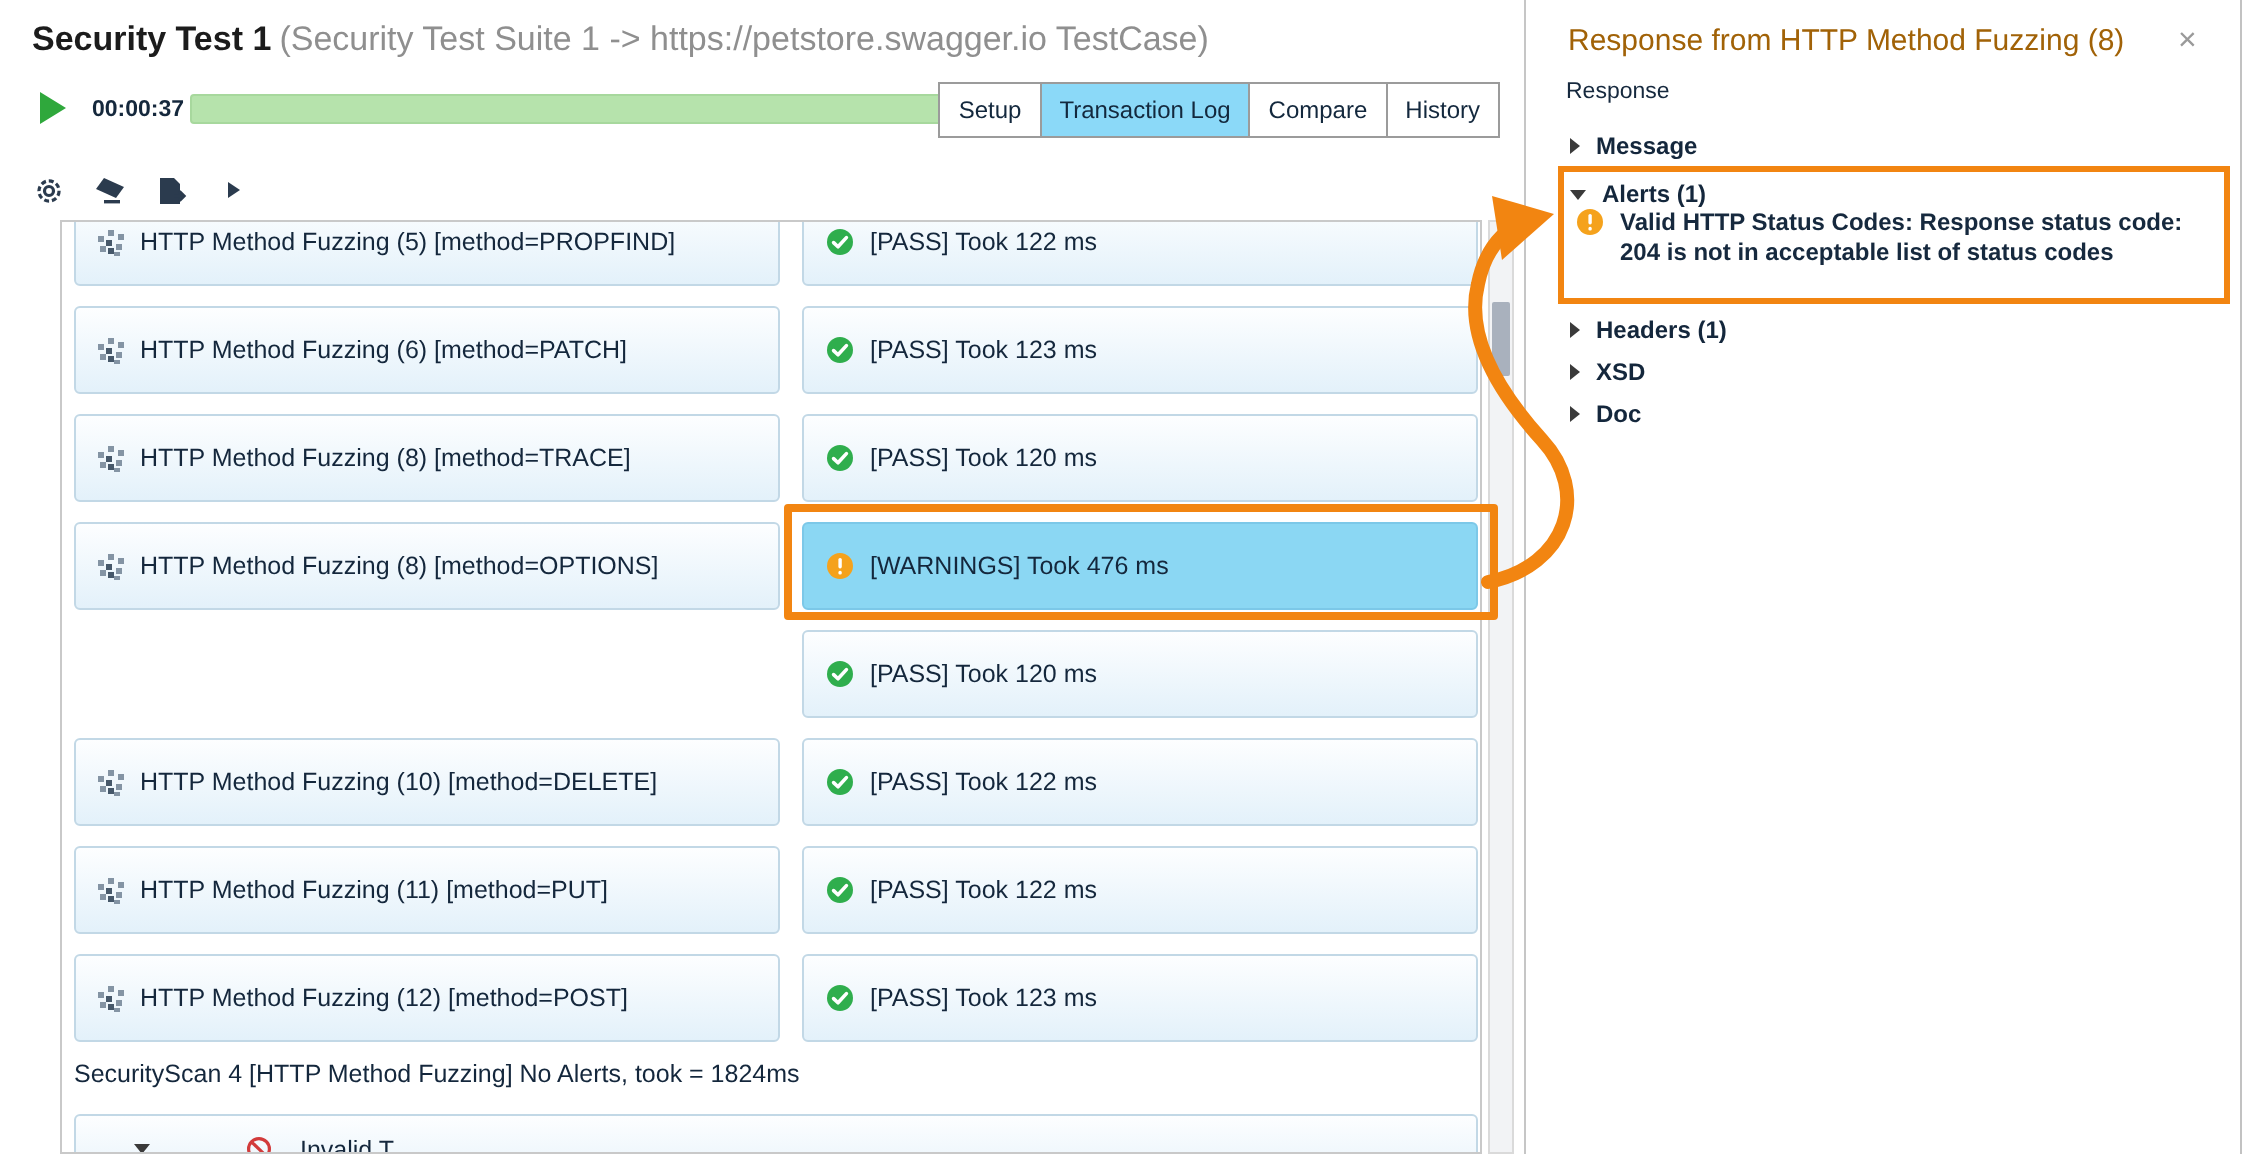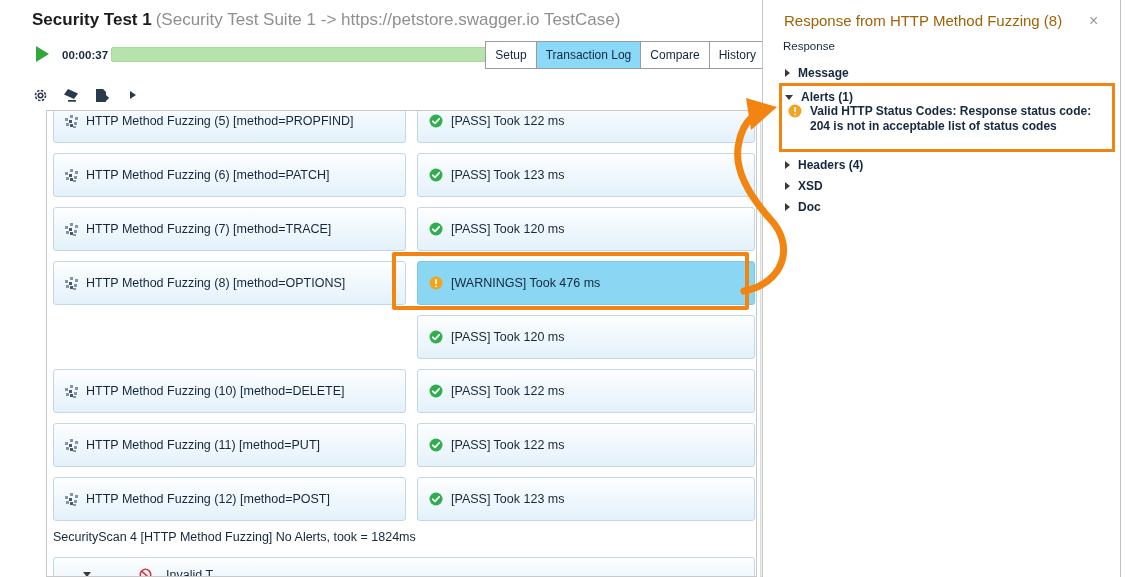--- a/index.html
+++ b/index.html
@@ -1,21 +1,21 @@
 <!DOCTYPE html>
 <html style="--accent-orange: #F28511; --highlight-blue: #8BD7F3; --tab-blue: #8BD9F8; --pass-green: #2FAE4D; --warn-orange: #F5A21C; --progress-green: #B6E3AC; --play-green: #2FA83C; --error-red: #D23B3B;"><head>
 <meta charset="utf-8">
 <style>
   * { margin:0; padding:0; box-sizing:border-box; }
   html,body { width:1125px; height:577px; overflow:hidden; background:#fff;
               font-family:"Liberation Sans", sans-serif; }
   .app { position:relative; width:1125px; height:577px; background:#fff; }
 
   
-  .main { position:absolute; left:16px; top:0; width:762px; height:577px; }
+  .main { position:absolute; left:0; top:0; width:762px; height:577px; }
 
   .page-title { position:absolute; left:16px; top:10px; font-size:17px;
                 color:#8f8f8f; white-space:nowrap; }
   .page-title .t1 { font-weight:bold; color:#1c1c1c; margin-right:4px; }
 
   .run-button { position:absolute; left:18px; top:45px; width:18px; height:18px; cursor:pointer; }
   .play-tri { position:absolute; left:2px; top:1px; width:0; height:0;
               border-left:13px solid var(--play-green,#2FA83C);
               border-top:8px solid transparent; border-bottom:8px solid transparent; }
   .timer { position:absolute; left:46px; top:49px; font-size:11.5px; font-weight:600; color:#15283c; }
@@ -187,21 +187,21 @@
               <rect x="0" y="3" width="3" height="3"></rect>
               <rect x="9" y="7" width="3" height="3"></rect>
               <rect x="1" y="8" width="3" height="3"></rect>
               <rect x="8" y="11" width="3" height="2"></rect>
             </g>
             <g fill="#46586a">
               <rect x="4" y="5" width="3" height="3"></rect>
               <rect x="5" y="9" width="3" height="3"></rect>
             </g>
           </svg>
-        <span>HTTP Method Fuzzing (7) [method=TRACE]</span>
+        <span>HTTP Method Fuzzing (8) [method=TRACE]</span>
       </div>
       <div class="card rgt" style="top:96px">
         <svg width="14" height="14">
             <circle cx="7" cy="7" r="6.5" fill="#2FAE4D"></circle>
             <path d="M3.8 7.3 L6 9.4 L10.2 4.8" stroke="#fff" stroke-width="1.8" fill="none" stroke-linecap="round" stroke-linejoin="round"></path>
           </svg>
         <span>[PASS] Took 120 ms</span>
       </div>
 
       <div class="card lft" style="top:150px">
@@ -349,21 +349,21 @@
       <svg class="wicon" width="14" height="14">
           <circle cx="7" cy="7" r="6.5" fill="#F5A21C"></circle>
           <rect x="6.2" y="3" width="1.7" height="5.2" rx="0.8" fill="#fff"></rect>
           <rect x="6.2" y="9.4" width="1.7" height="1.9" rx="0.8" fill="#fff"></rect>
         </svg>
       <span class="alert-text">Valid HTTP Status Codes: Response status code: 204 is not in acceptable list of status codes</span>
     </div>
 
     <div class="tree-row" style="top:158px">
       <span class="tri-r"></span>
-      <span>Headers (4)</span>
+      <span>Headers (1)</span>
     </div>
     <div class="tree-row" style="top:179px">
       <span class="tri-r"></span>
       <span>XSD</span>
     </div>
     <div class="tree-row" style="top:200px">
       <span class="tri-r"></span>
       <span>Doc</span>
     </div>
   </div>

